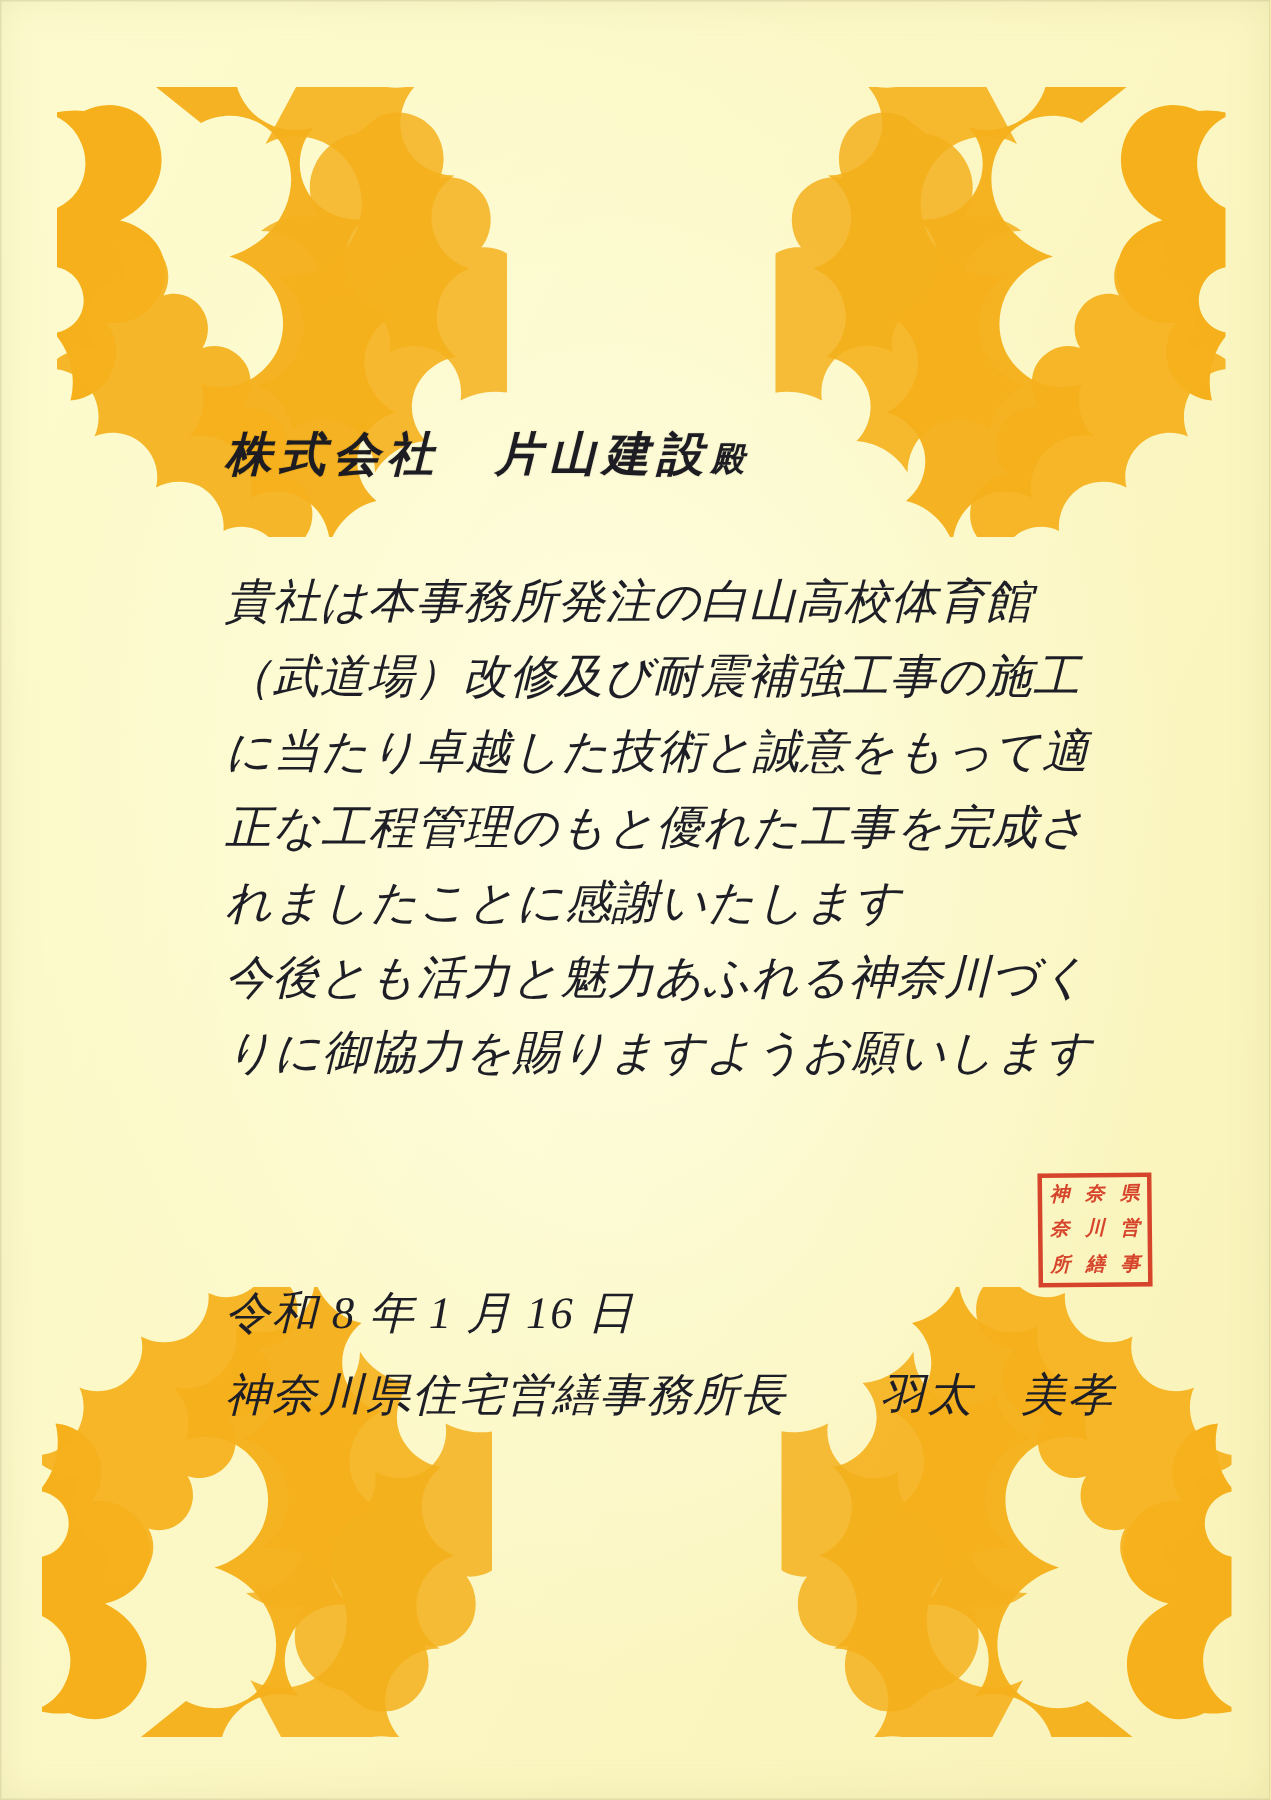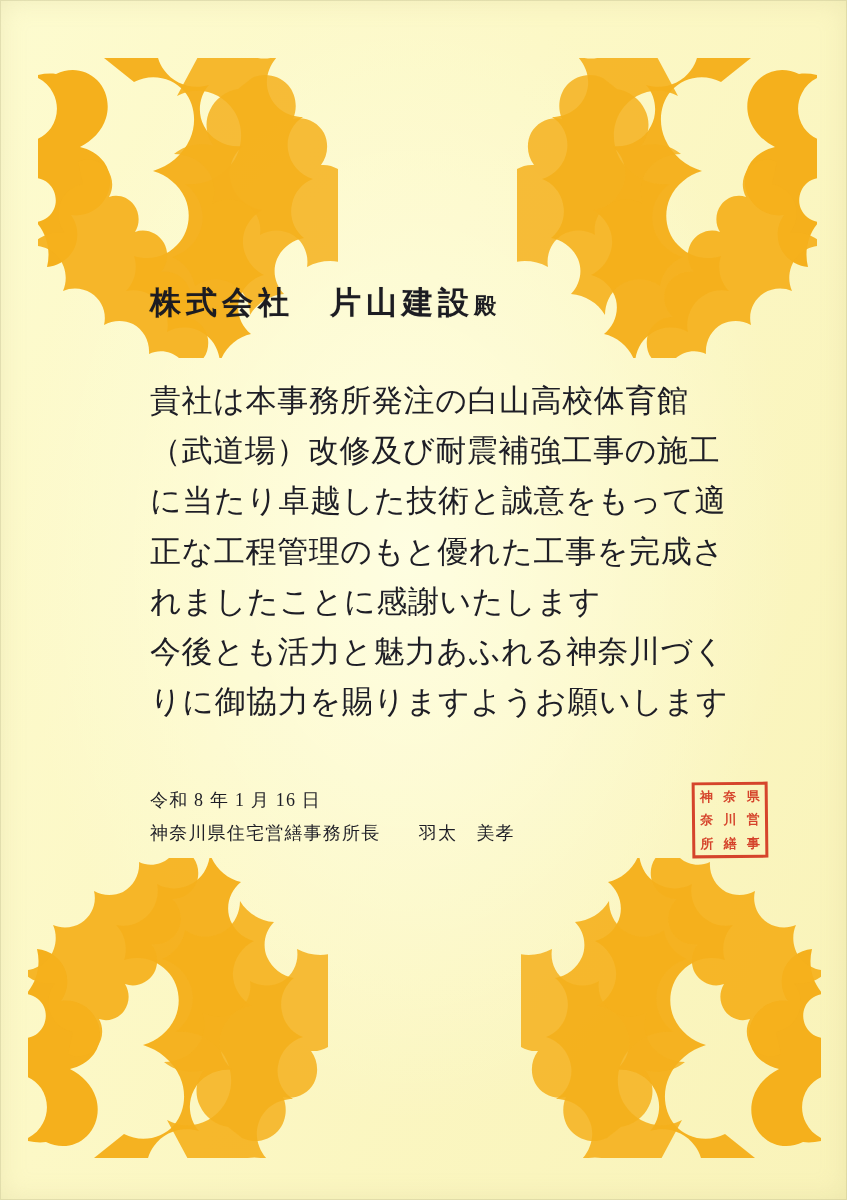--- a/index.html
+++ b/index.html
@@ -7,20 +7,21 @@
     padding: 0;
     background: #ffffff;
   }
   #page {
     position: relative;
     width: 847px;
     height: 1200px;
     background: #fde047;
     overflow: hidden;
     font-family: "Liberation Serif", "DejaVu Serif", serif;
+    font-style: italic;
   }
   
   #paper-tint {
     position: absolute;
     inset: 0;
     background:
       radial-gradient(ellipse at 48% 46%, rgba(255,255,230,0.85) 0%, rgba(253,250,196,0.0) 62%),
       linear-gradient(115deg, #fdfbcf 0%, #fcf8c6 40%, #f9f3b9 100%);
     pointer-events: none;
   }
@@ -67,22 +68,22 @@
     font-weight: 600;
   }
   #body-text {
     font-size: 31px;
     line-height: 1.62;
     color: #1e1e26;
     letter-spacing: 0.6px;
     white-space: pre-line;
   }
   #sign-block {
-    margin-top: 56px;
-    font-size: 18px;
+    margin-top: 120px;
+    font-size: 30px;
     line-height: 1.85;
     color: #1e1e26;
     letter-spacing: 1.2px;
     white-space: pre;
   }
 
   
   #seal {
     position: absolute;
     left: 692px;

